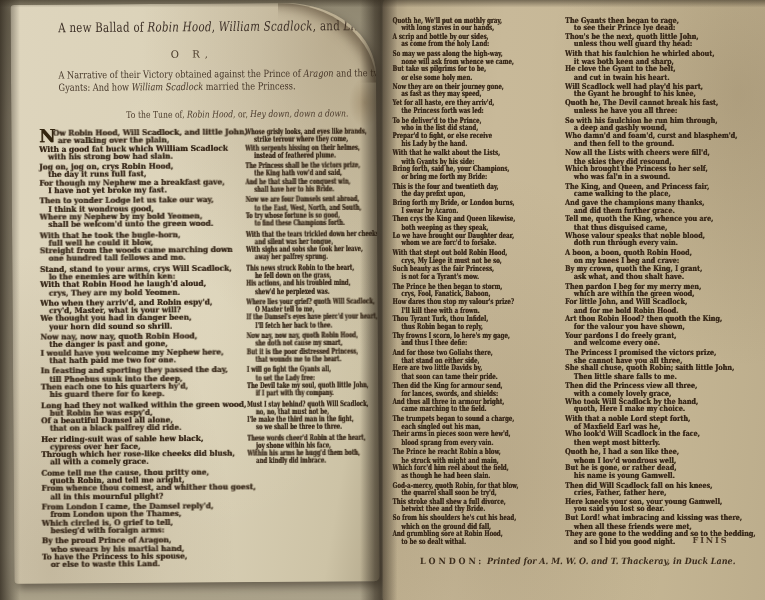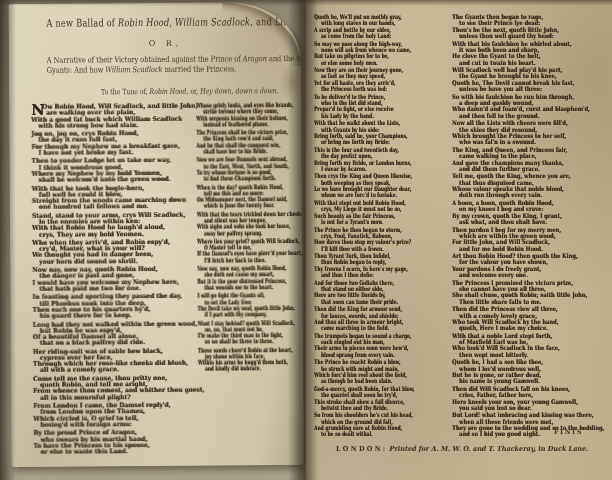--- a/index.html
+++ b/index.html
@@ -35,21 +35,21 @@
     background:linear-gradient(90deg,rgba(40,32,22,0) 0%,rgba(40,32,22,.55) 40%,rgba(40,32,22,.62) 55%,rgba(40,32,22,0) 100%);}
   .stain{position:absolute;pointer-events:none;border-radius:50%;}
   .stain.s1{left:270px;top:60px;width:26px;height:40px;background:radial-gradient(rgba(120,95,60,.35),transparent 70%);}
   .stain.s3{left:60px;top:430px;width:60px;height:30px;background:radial-gradient(rgba(110,88,58,.25),transparent 70%);}
 
   
   .hdr{position:absolute;color:#41332a;}
   .title-line{left:38px;top:13px;width:340px;font-size:10.5px;white-space:nowrap;
     transform:scaleX(0.78);transform-origin:0 0;letter-spacing:.3px;color:#3c2f26;}
   .title-line .it{font-style:italic;}
-  .or-line{left:140px;top:36px;font-size:8px;letter-spacing:4px;color:#473828;}
+  .or-line{left:128px;top:36px;font-size:8px;letter-spacing:4px;color:#473828;}
   .subtitle{left:38px;top:52px;width:330px;font-size:8px;line-height:10px;
     transform:scaleX(0.82);transform-origin:0 0;color:#453628;}
   .subtitle .it{font-style:italic;}
   .tune-line{left:92px;top:84px;width:260px;font-size:7.5px;white-space:nowrap;
     transform:scaleX(0.82);transform-origin:0 0;color:#4a3a2b;}
   .tune-line .it{font-style:italic;}
 
   
   .vcol{position:absolute;}
   .vcol .verse{margin-bottom:var(--gap);}
@@ -179,30 +179,30 @@
           <div class="vline">And he that shall the conquest win,</div>
           <div class="vline indent">shall have her to his Bride.</div>
         </div>
         <div class="verse">
           <div class="vline">Now we are four Damsels sent abroad,</div>
           <div class="vline indent">to the East, West, North, and South,</div>
           <div class="vline">To try whose fortune is so good,</div>
           <div class="vline indent">to find these Champions forth.</div>
         </div>
         <div class="verse">
-          <div class="vline">When is the day? quoth Robin Hood,</div>
-          <div class="vline indent">tell me this and no more:</div>
-          <div class="vline">On Midsummer next, the Damsel said,</div>
-          <div class="vline indent">which is June the twenty four.</div>
-        </div>
-        <div class="verse">
           <div class="vline">With that the tears trickled down her cheeks,</div>
           <div class="vline indent">and silent was her tongue,</div>
           <div class="vline">With sighs and sobs she took her leave,</div>
           <div class="vline indent">away her palfrey sprung.</div>
+        </div>
+        <div class="verse">
+          <div class="vline">This news struck Robin to the heart,</div>
+          <div class="vline indent">he fell down on the grass,</div>
+          <div class="vline">His actions, and his troubled mind,</div>
+          <div class="vline indent">shew'd he perplexed was.</div>
         </div>
         <div class="verse">
           <div class="vline">Where lies your grief? quoth Will Scadlock,</div>
           <div class="vline indent">O Master tell to me,</div>
           <div class="vline">If the Damsel's eyes have pierc'd your heart,</div>
           <div class="vline indent">I'll fetch her back to thee.</div>
         </div>
         <div class="verse">
           <div class="vline">Now nay, now nay, quoth Robin Hood,</div>
           <div class="vline indent">she doth not cause my smart,</div>

